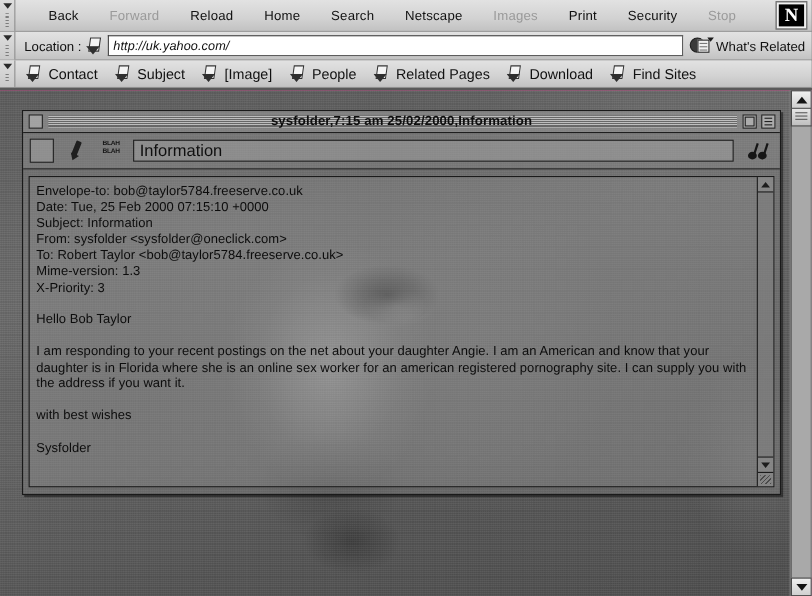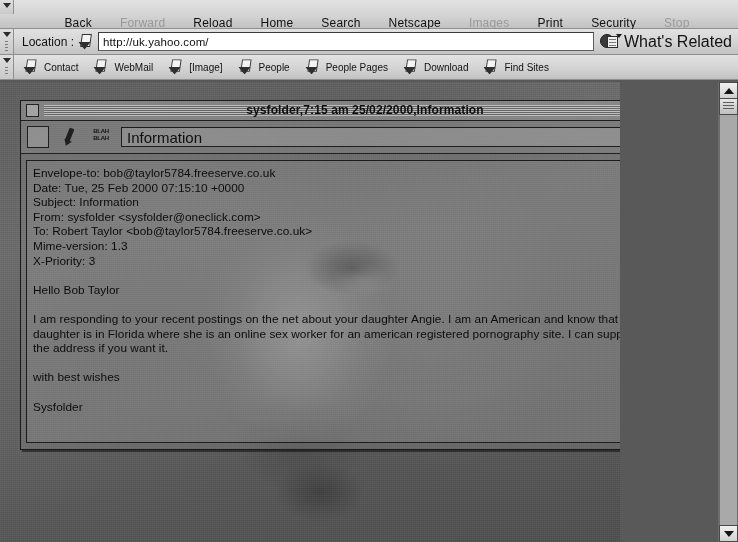--- a/index.html
+++ b/index.html
@@ -52,21 +52,21 @@
   }
   .grip::after {
     content: "";
     position: absolute; top: 12px; left: 5px; right: 5px; bottom: 3px;
     background-image:
       repeating-linear-gradient(180deg,#6d6d6d 0px,#6d6d6d 1px,transparent 1px,transparent 3px);
     opacity: .85;
   }
 
   
-  .navrow { height: 29px; flex-direction: column; }
+  .navrow { height: 29px; }
   .navbtns { display: flex; align-items: center; height: 100%; padding-left: 16px; flex: 1; }
   .navbtn {
     font-size: 12px; color: #111;
     padding: 2px 14px;
     white-space: nowrap;
     cursor: pointer;
     letter-spacing: .2px;
   }
   .navbtn.disabled { color: #9a9a9a; text-align: right; }
 
@@ -120,20 +120,21 @@
     background: #ffffff;
     border: 1px solid #5d5d5d;
     border-top-color: #3c3c3c;
     border-left-color: #3c3c3c;
     font-family: "Liberation Sans", sans-serif;
     font-size: 11.5px;
     color: #101010;
     padding: 0 4px;
     margin-right: 6px;
     letter-spacing: .1px;
+    font-style: italic;
   }
   .related {
     display: flex; align-items: center;
     padding-right: 6px;
     cursor: pointer;
     flex: 0 0 auto;
   }
   .related-icon {
     width: 22px; height: 20px; position: relative; margin-right: 2px;
   }
@@ -152,39 +153,39 @@
     content:""; position:absolute; left:1px; right:1px; top:2px;
     height:1px; background:#7a7a7a;
     box-shadow: 0 3px 0 #7a7a7a, 0 6px 0 #7a7a7a;
   }
   .related-icon .tri {
     position: absolute; right: 0; top: 2px;
     border-left: 3px solid transparent;
     border-right: 3px solid transparent;
     border-top: 4px solid #1c1c1c;
   }
-  .related-label { font-size: 16px; color: #111; white-space: nowrap; }
+  .related-label { font-size: 12px; color: #111; white-space: nowrap; }
 
   
   .pbrow { height: 25px; }
   .pbitems { display: flex; align-items: center; flex: 1; padding-left: 8px; }
   .pbitem {
     display: flex; align-items: center;
     margin-right: 14px;
     cursor: pointer;
     white-space: nowrap;
   }
   .pbitem .bi { transform: scale(.95); }
-  .pbitem span { font-size: 10px; color: #111; margin-left: 1px; }
+  .pbitem span { font-size: 13px; color: #111; margin-left: 1px; }
 
   
   .content {
     position: absolute;
     left: 0; top: 82px;
-    width: 620px; height: 460px;
+    width: 738px; height: 460px;
     overflow: hidden;
     background: #ec4899;
   }
 
   
   .face-bg {
     position: absolute; inset: 0;
     background:
       radial-gradient(ellipse 60px 34px at 352px 186px, rgba(28,28,28,.78) 0%, rgba(60,60,60,.28) 62%, transparent 80%),
       radial-gradient(ellipse 46px 26px at 360px 196px, rgba(236,236,236,.55) 0%, rgba(150,150,150,.12) 60%, transparent 78%),
@@ -503,33 +504,33 @@
 
     <div class="nsc-bar pbrow">
       <div class="grip"></div>
       <div class="pbitems">
         <div class="pbitem">
           <div class="bookmark-icon bi"></div>
           <span>Contact</span>
         </div>
         <div class="pbitem">
           <div class="bookmark-icon bi"></div>
-          <span>WebMail</span>
+          <span>Subject</span>
         </div>
         <div class="pbitem">
           <div class="bookmark-icon bi"></div>
           <span>[Image]</span>
         </div>
         <div class="pbitem">
           <div class="bookmark-icon bi"></div>
           <span>People</span>
         </div>
         <div class="pbitem">
           <div class="bookmark-icon bi"></div>
-          <span>People Pages</span>
+          <span>Related Pages</span>
         </div>
         <div class="pbitem">
           <div class="bookmark-icon bi"></div>
           <span>Download</span>
         </div>
         <div class="pbitem">
           <div class="bookmark-icon bi"></div>
           <span>Find Sites</span>
         </div>
       </div>

